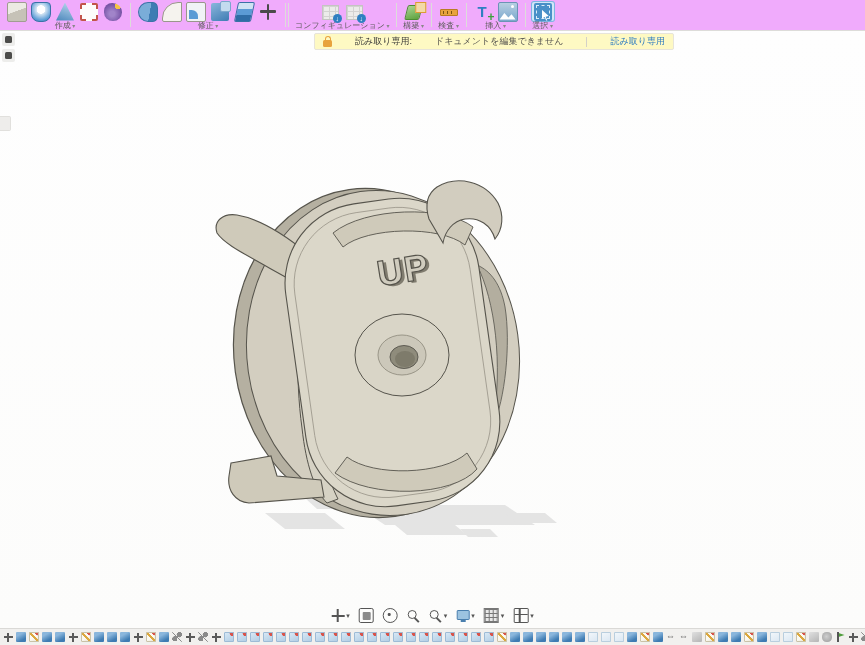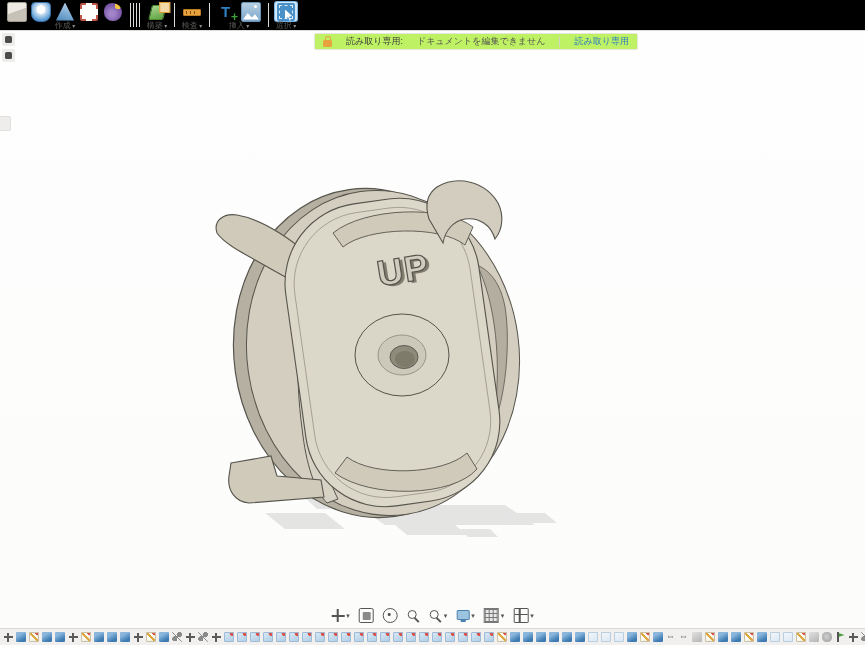--- a/index.html
+++ b/index.html
@@ -1,20 +1,20 @@
 <!DOCTYPE html>
 <html><head>
 <meta charset="utf-8">
 <style>
   html,body{margin:0;padding:0}
   body{width:865px;height:645px;overflow:hidden;position:relative;background:#fdfdfd;
        font-family:"Liberation Sans",sans-serif;-webkit-font-smoothing:antialiased}
 
   
-  .toolbar{position:absolute;top:0;left:0;right:0;height:30px;background:#000000;
+  .toolbar{position:absolute;top:0;left:0;right:0;height:30px;background:#f0abfc;
            border-bottom:1px solid #dddcd9;display:flex;align-items:stretch;padding-left:1px;z-index:20}
   .tgroup{display:flex;flex-direction:column;align-items:center;padding:2px 5px 0}
   .trow{display:flex;gap:2px}
   .tbtn{width:22px;height:19px;display:flex;align-items:center;justify-content:center;border-radius:2px}
   .tbtn.sel{background:#d2e7f8;box-shadow:0 0 0 1px #7db5e2}
   .tlabel{font-size:8px;color:#5a5a58;line-height:9px;white-space:nowrap;margin-top:0px}
   .tlabel::after{content:" ▾";font-size:6px;color:#888}
   .tsep{width:1px;background:#ddddda;margin:3px 1px}
 
   .ticon{width:18px;height:18px;position:relative;flex:none}
@@ -49,22 +49,22 @@
   .i-insert-derive::after{content:"+";position:absolute;right:-2px;bottom:-3px;font:bold 12px "Liberation Sans",sans-serif;color:#3da23e}
   .i-insert-canvas{background:linear-gradient(180deg,#b7cfe2,#7ba7cc);border:1px solid #6b94b5;border-radius:2px}
   .i-insert-canvas::after{content:"";position:absolute;left:1px;right:1px;bottom:1px;height:8px;background:#fff;clip-path:polygon(0 100%,30% 20%,55% 75%,75% 35%,100% 100%)}
   .i-insert-canvas::before{content:"";position:absolute;right:3px;top:2px;width:3px;height:3px;border-radius:50%;background:#fff}
   .i-select-tool{background:#4a90c8;border-radius:2px}
   .i-select-tool::before{content:"";position:absolute;inset:2px;border:1px dashed #dcecf8}
   .i-select-tool::after{content:"";position:absolute;right:1px;bottom:0;width:9px;height:11px;background:#fff;
       clip-path:polygon(0 0,80% 60%,45% 65%,65% 100%,50% 100%,35% 68%,0 85%)}
 
   
-  .banner{position:absolute;top:33px;left:314px;height:15px;display:flex;align-items:center;gap:14px;
-          background:#bef264;border:1px solid #e7e4da;border-radius:2px;padding:0 8px;font-size:9px;color:#444;z-index:15}
+  .banner{position:absolute;top:33px;left:314px;height:15px;display:flex;align-items:center;gap:23px;
+          background:#fef9c3;border:1px solid #e7e4da;border-radius:2px;padding:0 8px;font-size:9px;color:#444;z-index:15}
   .lock{position:relative;width:9px;height:7px;background:#e8a33d;border-radius:1.5px;margin-top:3px;flex:none}
   .lock::before{content:"";position:absolute;top:-4px;left:1.5px;width:4px;height:4px;border:1.5px solid #e8a33d;border-bottom:none;border-radius:4px 4px 0 0}
   .banner .strong{color:#3c3c3a}
   .banner .msg{color:#55544f}
   .vline{width:1px;height:10px;background:#d4d1c7}
   .banner .action{color:#2e7cc0;cursor:pointer;white-space:nowrap}
 
   
   .side-stack{position:absolute;left:2px;top:33px;display:flex;flex-direction:column;gap:3px;z-index:15}
   .side-btn{width:13px;height:13px;background:#ededeb;border-radius:2px;position:relative}
@@ -131,22 +131,56 @@
           <div class="tbtn">
             <div class="ticon i-sketch-rect"></div>
           </div>
           <div class="tbtn">
             <div class="ticon i-form-freeform"></div>
           </div>
         </div>
         <div class="tlabel">作成</div>
       </div>
       <div class="tsep"></div>
-      <div class="tsep"></div>
-      <div class="tsep"></div>
+      <div class="tgroup">
+        <div class="trow">
+          <div class="tbtn">
+            <div class="ticon i-press-pull"></div>
+          </div>
+          <div class="tbtn">
+            <div class="ticon i-fillet"></div>
+          </div>
+          <div class="tbtn">
+            <div class="ticon i-shell"></div>
+          </div>
+          <div class="tbtn">
+            <div class="ticon i-combine"></div>
+          </div>
+          <div class="tbtn">
+            <div class="ticon i-offset-face"></div>
+          </div>
+          <div class="tbtn">
+            <div class="ticon i-move"></div>
+          </div>
+        </div>
+        <div class="tlabel">修正</div>
+      </div>
+      <div class="tsep"></div>
+      <div class="tsep"></div>
+      <div class="tgroup">
+        <div class="trow">
+          <div class="tbtn">
+            <div class="ticon i-config-table"></div>
+          </div>
+          <div class="tbtn">
+            <div class="ticon i-config-insert"></div>
+          </div>
+        </div>
+        <div class="tlabel">コンフィギュレーション</div>
+      </div>
       <div class="tsep"></div>
       <div class="tgroup">
         <div class="trow">
           <div class="tbtn">
             <div class="ticon i-construct-plane"></div>
           </div>
         </div>
         <div class="tlabel">構築</div>
       </div>
       <div class="tsep"></div>

